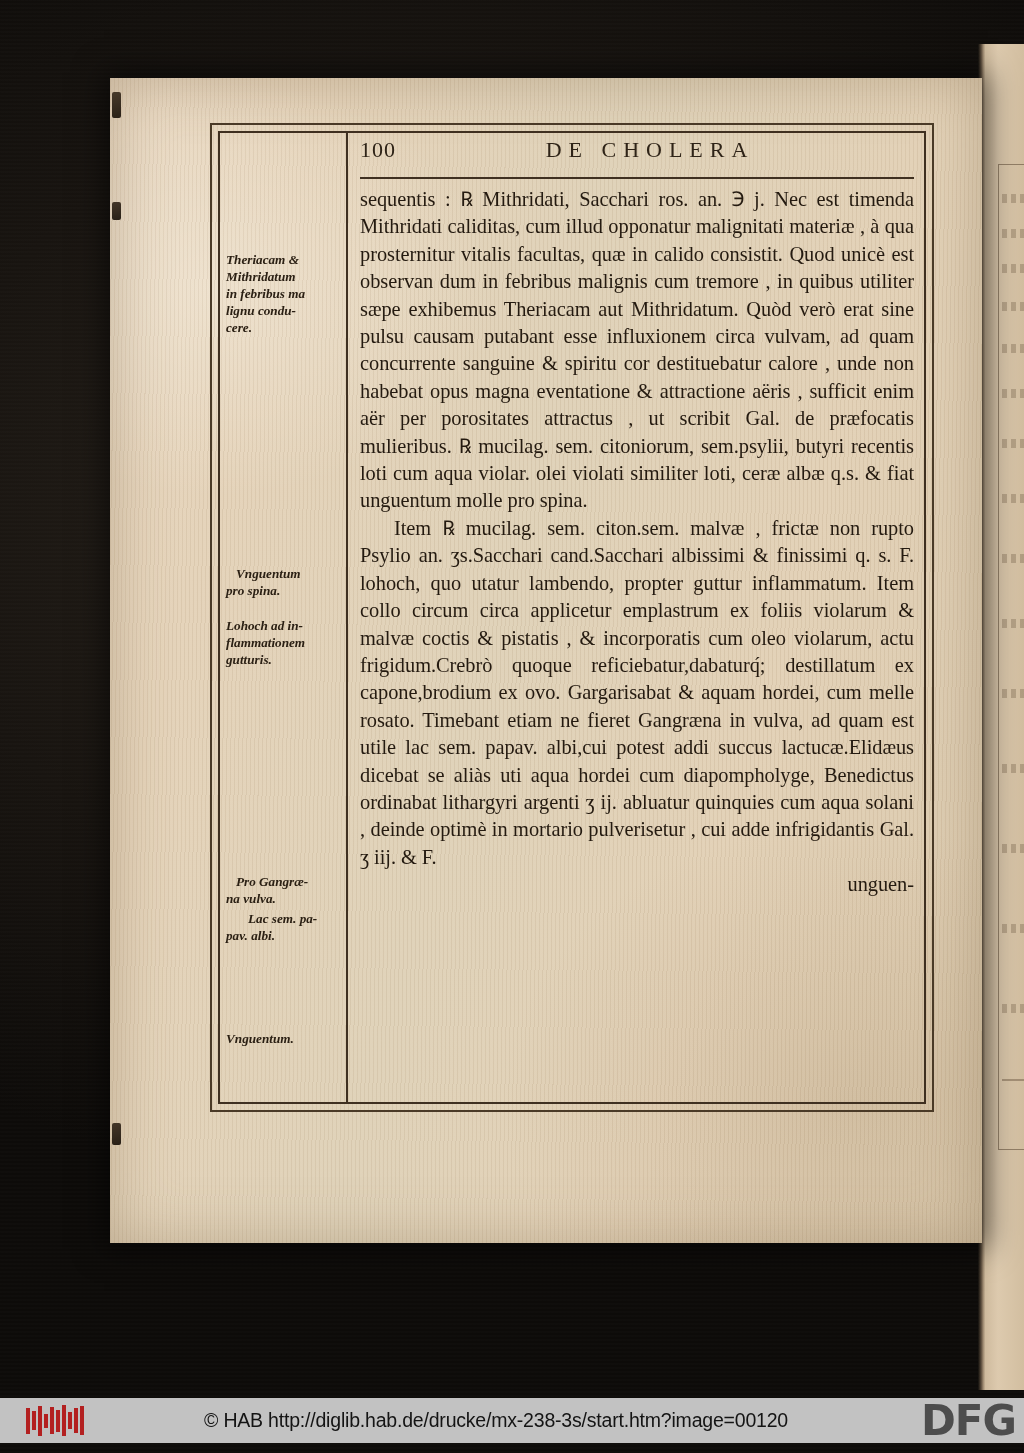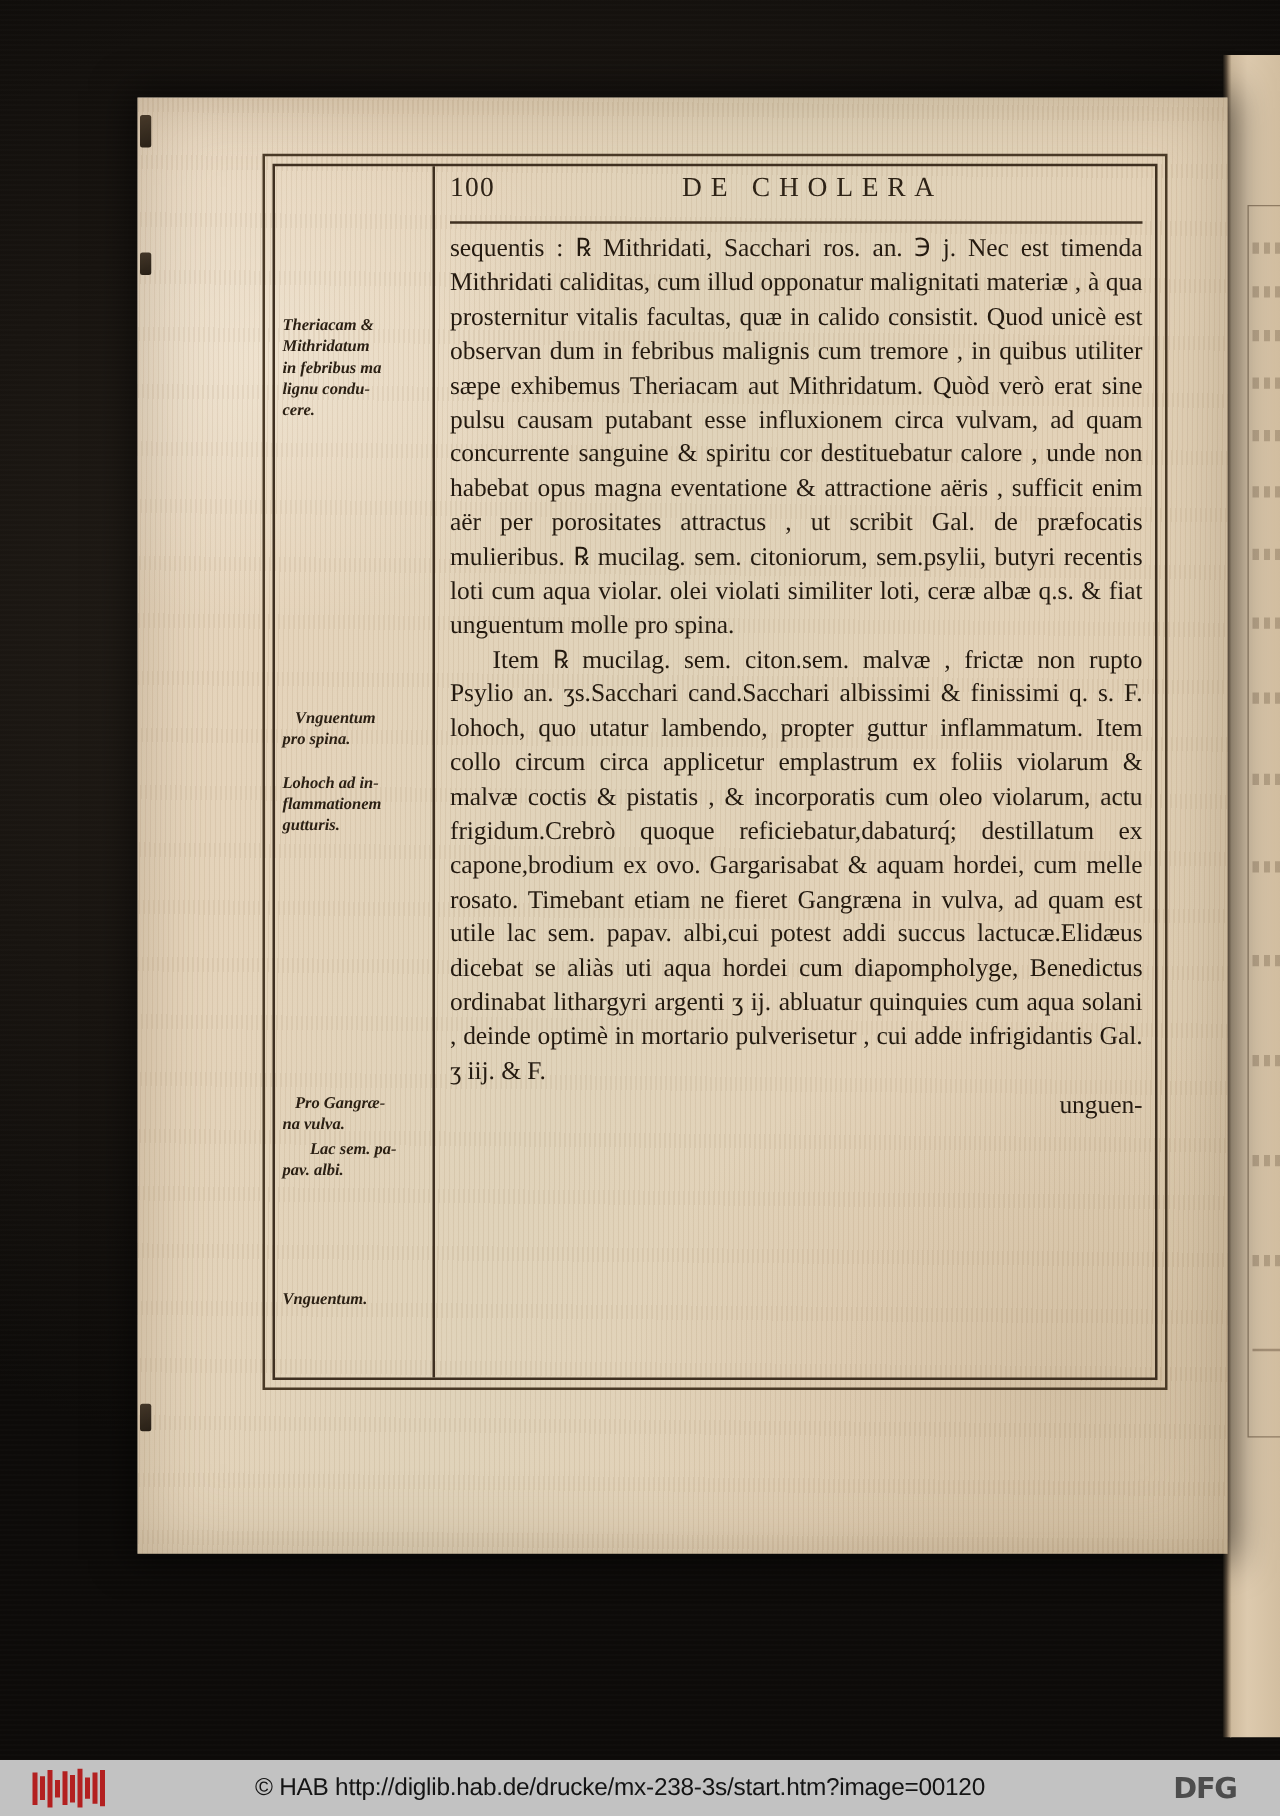--- a/index.html
+++ b/index.html
@@ -180,21 +180,21 @@
     font-size:13.2px;
     line-height:17px;
     color:#2b2014;
     text-align:left;
   }
   .marginal.ind{ text-indent:10px; }
 
   
   #footer{
     position:absolute;
-    left:0; bottom:0;
+    left:0; bottom:10px;
     width:1024px; height:45px;
     background:#c2c2c2;
     display:flex;
     align-items:center;
   }
   #hab-logo{
     width:110px;
     height:45px;
     display:flex;
     align-items:center;
@@ -211,24 +211,24 @@
     text-align:center;
     font-family:"Liberation Sans", sans-serif;
     font-size:19.5px;
     color:#141414;
     letter-spacing:-0.2px;
     padding-right:30px;
   }
   #dfg-logo{
     width:104px;
     padding-right:8px;
-    text-align:center;
+    text-align:right;
     font-family:"DejaVu Sans", sans-serif;
     font-weight:700;
-    font-size:23px;
+    font-size:42px;
     letter-spacing:-1px;
     color:#4d4d4d;
   }
 </style>
 </head>
 <body>
 
 <div id="backdrop"></div>
 
 <div id="facing-page">

